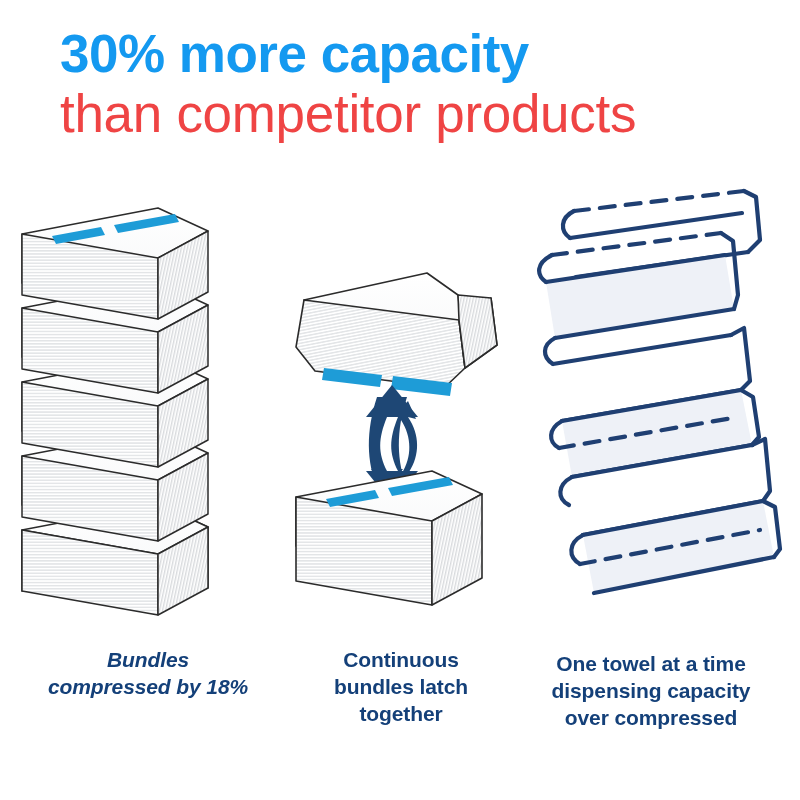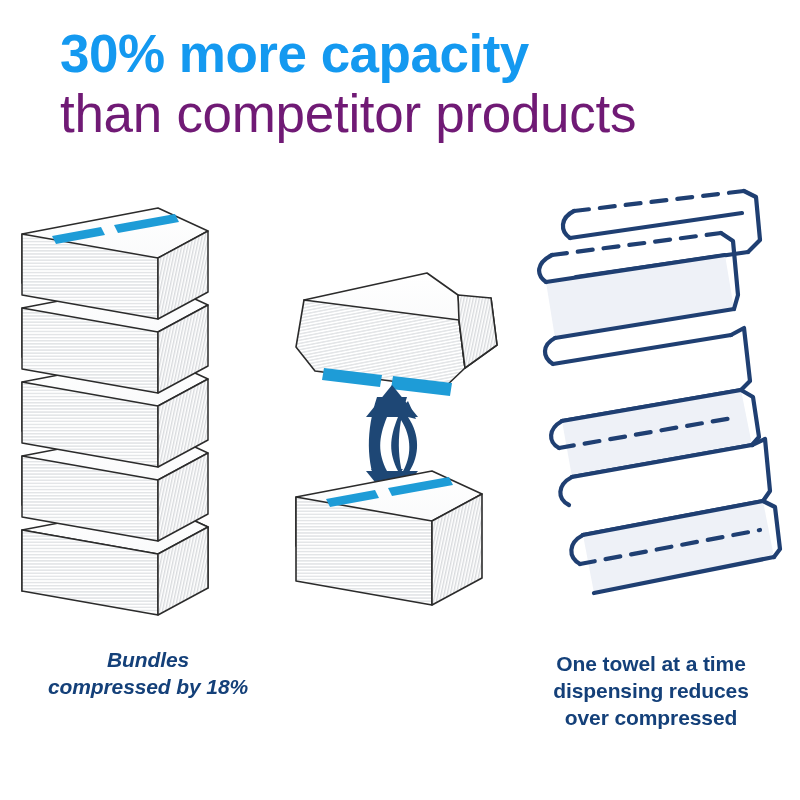--- a/index.html
+++ b/index.html
@@ -35,21 +35,21 @@
     letter-spacing: -0.5px;
     line-height: 1.12;
     color: #1499f0;
     white-space: nowrap;
   }
   .headline-line2 {
     font-size: 53px;
     font-weight: 400;
     letter-spacing: -0.3px;
     line-height: 1.16;
-    color: #701a75;
+    color: #ef4444;
     white-space: nowrap;
   }
 
   
   .panels {
     position: absolute;
     left: 0;
     top: 185px;
     width: 800px;
     height: 560px;
@@ -238,20 +238,25 @@
             <polygon points="150,336 200,309 200,393 150,420" fill="url(#hatchSide2)"></polygon>
           </g>
 
           <g stroke="none">
             <polygon points="44,314 93,305 97,313 48,322" fill="#1e9cd7"></polygon>
             <polygon points="106,303 167,292 171,300 110,311" fill="#1e9cd7"></polygon>
           </g>
         </svg>
       </div>
 
+      <div class="panel-caption">
+        <div>Continuous</div>
+        <div>bundles latch</div>
+        <div>together</div>
+      </div>
     </div>
 
     <div class="panel" id="panel-dispense">
       <div class="panel-art">
         <svg viewBox="0 0 278 455" preserveAspectRatio="xMidYMid meet">
           <g fill="none" stroke="#1f3f72" stroke-width="4.2" stroke-linejoin="round" stroke-linecap="round">
 
             <g>
 
               <polygon points="58,53 230,28 236,67 64,92" fill="#ffffff" stroke="none"></polygon>
@@ -308,19 +313,19 @@
               <path d="M251,316 L263,322 L268,364 L262,372"></path>
               <path d="M262,372 L82,408"></path>
             </g>
 
           </g>
         </svg>
       </div>
 
       <div class="panel-caption">
         <div>One towel at a time</div>
-        <div>dispensing reduces</div>
+        <div>dispensing capacity</div>
         <div>over compressed</div>
       </div>
     </div>
 
   </div>
 </div>
 
 </body></html>

